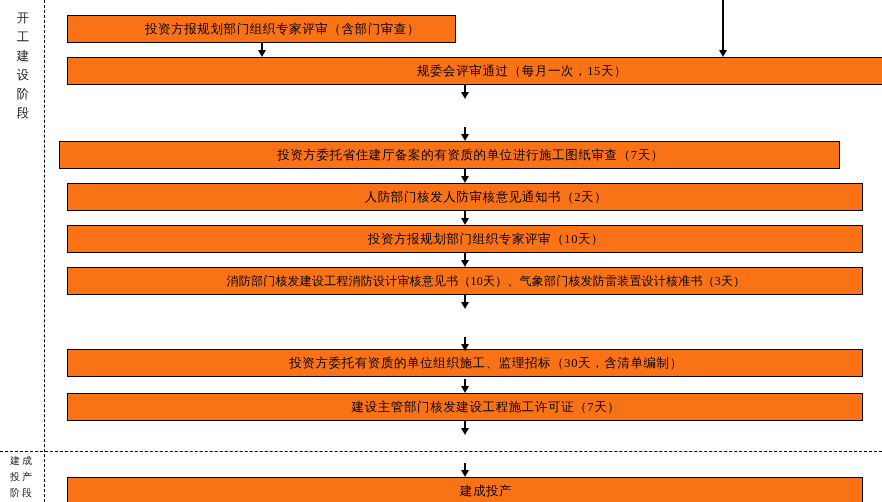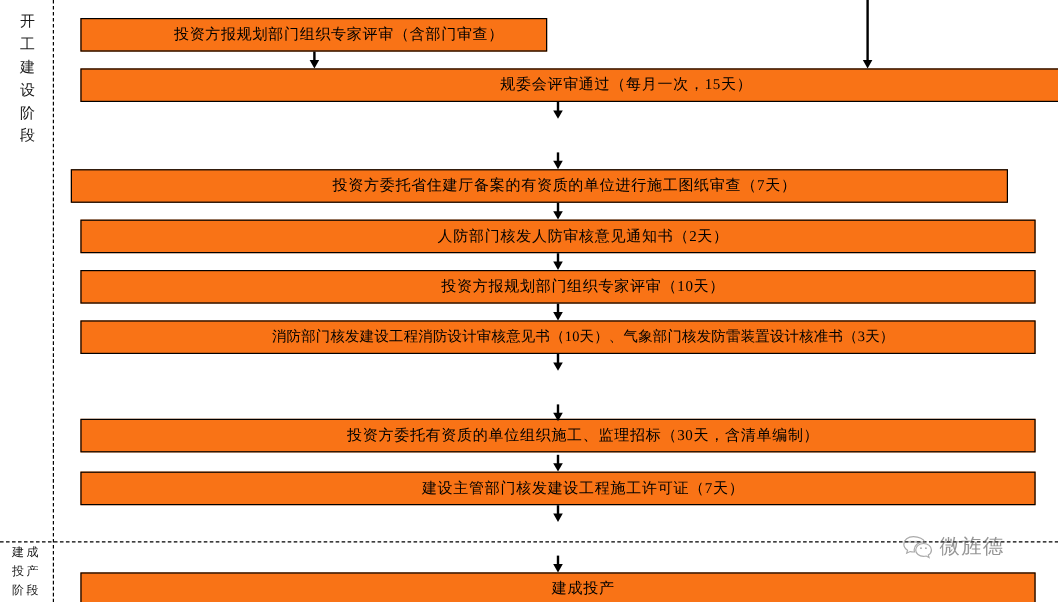--- a/index.html
+++ b/index.html
@@ -236,27 +236,14 @@
 
   <div class="arrow" style="left:465px; top:463px; height:14px;">
     <div class="shaft" style="height:8px;"></div>
     <div class="head" style="top:7px;"></div>
   </div>
 
   <div class="box" id="box-12" style="left:67px; top:477px; width:796px; height:28px;">
     <span class="box-text">建成投产</span>
   </div>
 
-  <div id="watermark">
-    <span>
-      <svg width="26" height="20" viewBox="0 0 26 20" aria-hidden="true">
-        <path d="M9.2 1.2C4.8 1.2 1.2 4.0 1.2 7.5c0 2.0 1.2 3.8 3.1 5.0L3.6 15l2.8-1.4c.9.25 1.85.4 2.8.4.3 0 .6-.01.9-.04-.2-.6-.3-1.2-.3-1.85 0-3.6 3.5-6.5 7.8-6.5.3 0 .6.02.9.05C17.8 3.2 13.9 1.2 9.2 1.2z" fill="none" stroke="#777" stroke-width="1"></path>
-        <circle cx="6.6" cy="5.6" r="0.95" fill="#777"></circle>
-        <circle cx="11.5" cy="5.6" r="0.95" fill="#777"></circle>
-        <path d="M17.6 6.9c-3.6 0-6.5 2.4-6.5 5.4 0 3.0 2.9 5.4 6.5 5.4.8 0 1.6-.12 2.3-.34l2.3 1.2-.6-2.0c1.6-1.0 2.6-2.55 2.6-4.26 0-3.0-2.9-5.4-6.6-5.4z" fill="none" stroke="#777" stroke-width="1"></path>
-        <circle cx="15.5" cy="10.8" r="0.8" fill="#777"></circle>
-        <circle cx="19.6" cy="10.8" r="0.8" fill="#777"></circle>
-      </svg>
-    </span>
-    <span class="wm-text">微旌德</span>
-  </div>
 
 </div>
 
 </body></html>

